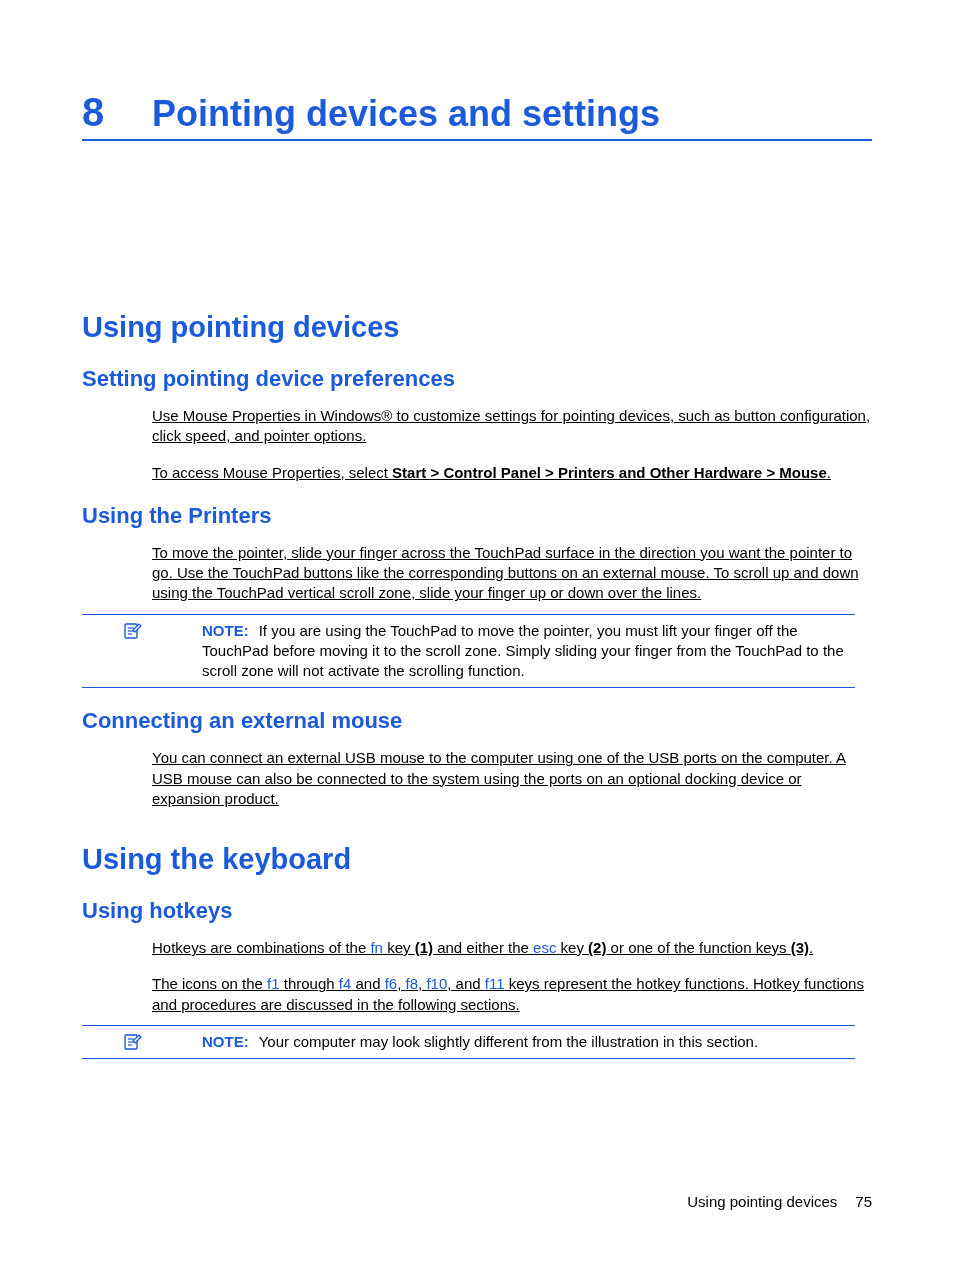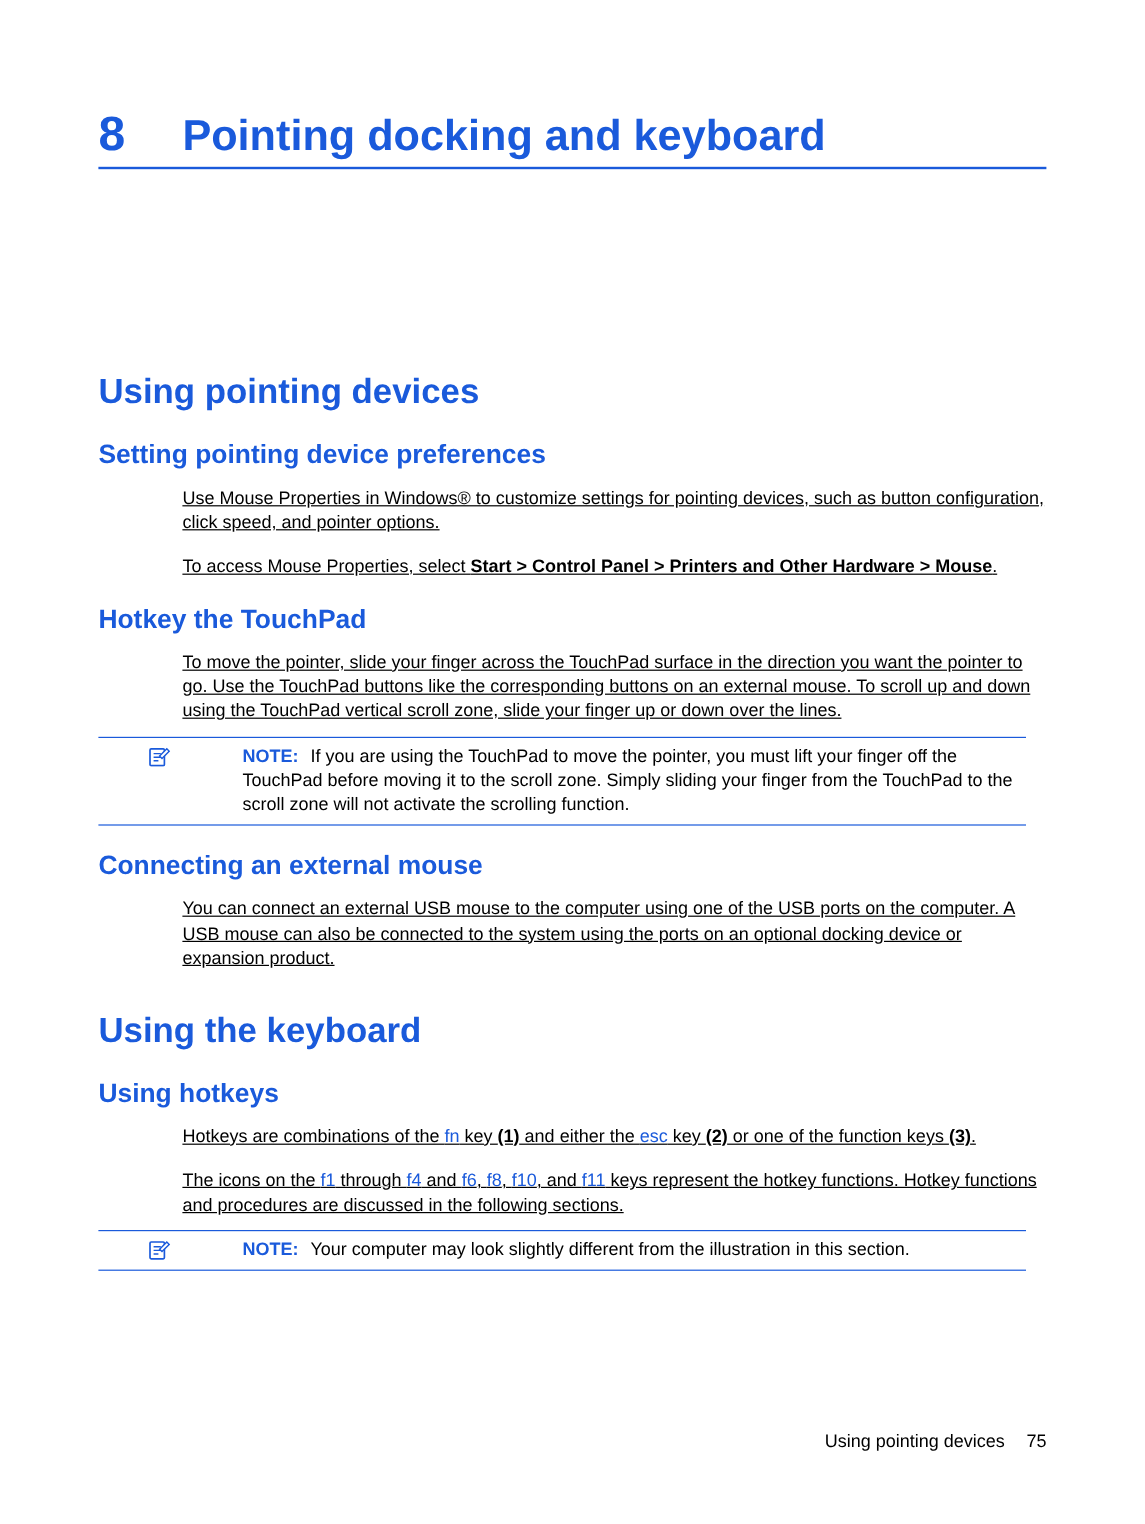--- a/index.html
+++ b/index.html
@@ -97,34 +97,34 @@
   }
   .footer-pagenum { margin-left: 18px; }
 </style>
 </head>
 <body>
 
 <div class="page">
 
   <div class="chapter-row">
     <div class="chapter-num">8</div>
-    <div class="chapter-title">Pointing docking and keyboard</div>
+    <div class="chapter-title">Pointing devices and settings</div>
   </div>
 
   <h1 class="section">Using pointing devices</h1>
 
   <h2 class="subsection">Setting pointing device preferences</h2>
   <div class="body-block">
     <p>Use Mouse Properties in Windows® to customize settings for pointing devices, such as button configuration, click speed, and pointer options.</p>
     <p>
       <span>To access Mouse Properties, select </span><span class="bold">Start &gt; Control Panel &gt; Printers and Other Hardware &gt; Mouse</span><span>.</span>
     </p>
   </div>
 
-  <h2 class="subsection">Hotkey the TouchPad</h2>
+  <h2 class="subsection">Using the Printers</h2>
   <div class="body-block">
     <p>To move the pointer, slide your finger across the TouchPad surface in the direction you want the pointer to go. Use the TouchPad buttons like the corresponding buttons on an external mouse. To scroll up and down using the TouchPad vertical scroll zone, slide your finger up or down over the lines.</p>
   </div>
 
   <div class="note-block">
     <div class="note-icon">
       <svg width="18" height="16" viewBox="0 0 18 16">
         <rect x="1" y="1" width="12" height="14" rx="1" fill="none" stroke="#1a5adb" stroke-width="1.4"></rect>
         <line x1="4" y1="5" x2="10" y2="5" stroke="#1a5adb" stroke-width="1.2"></line>
         <line x1="4" y1="8" x2="10" y2="8" stroke="#1a5adb" stroke-width="1.2"></line>

